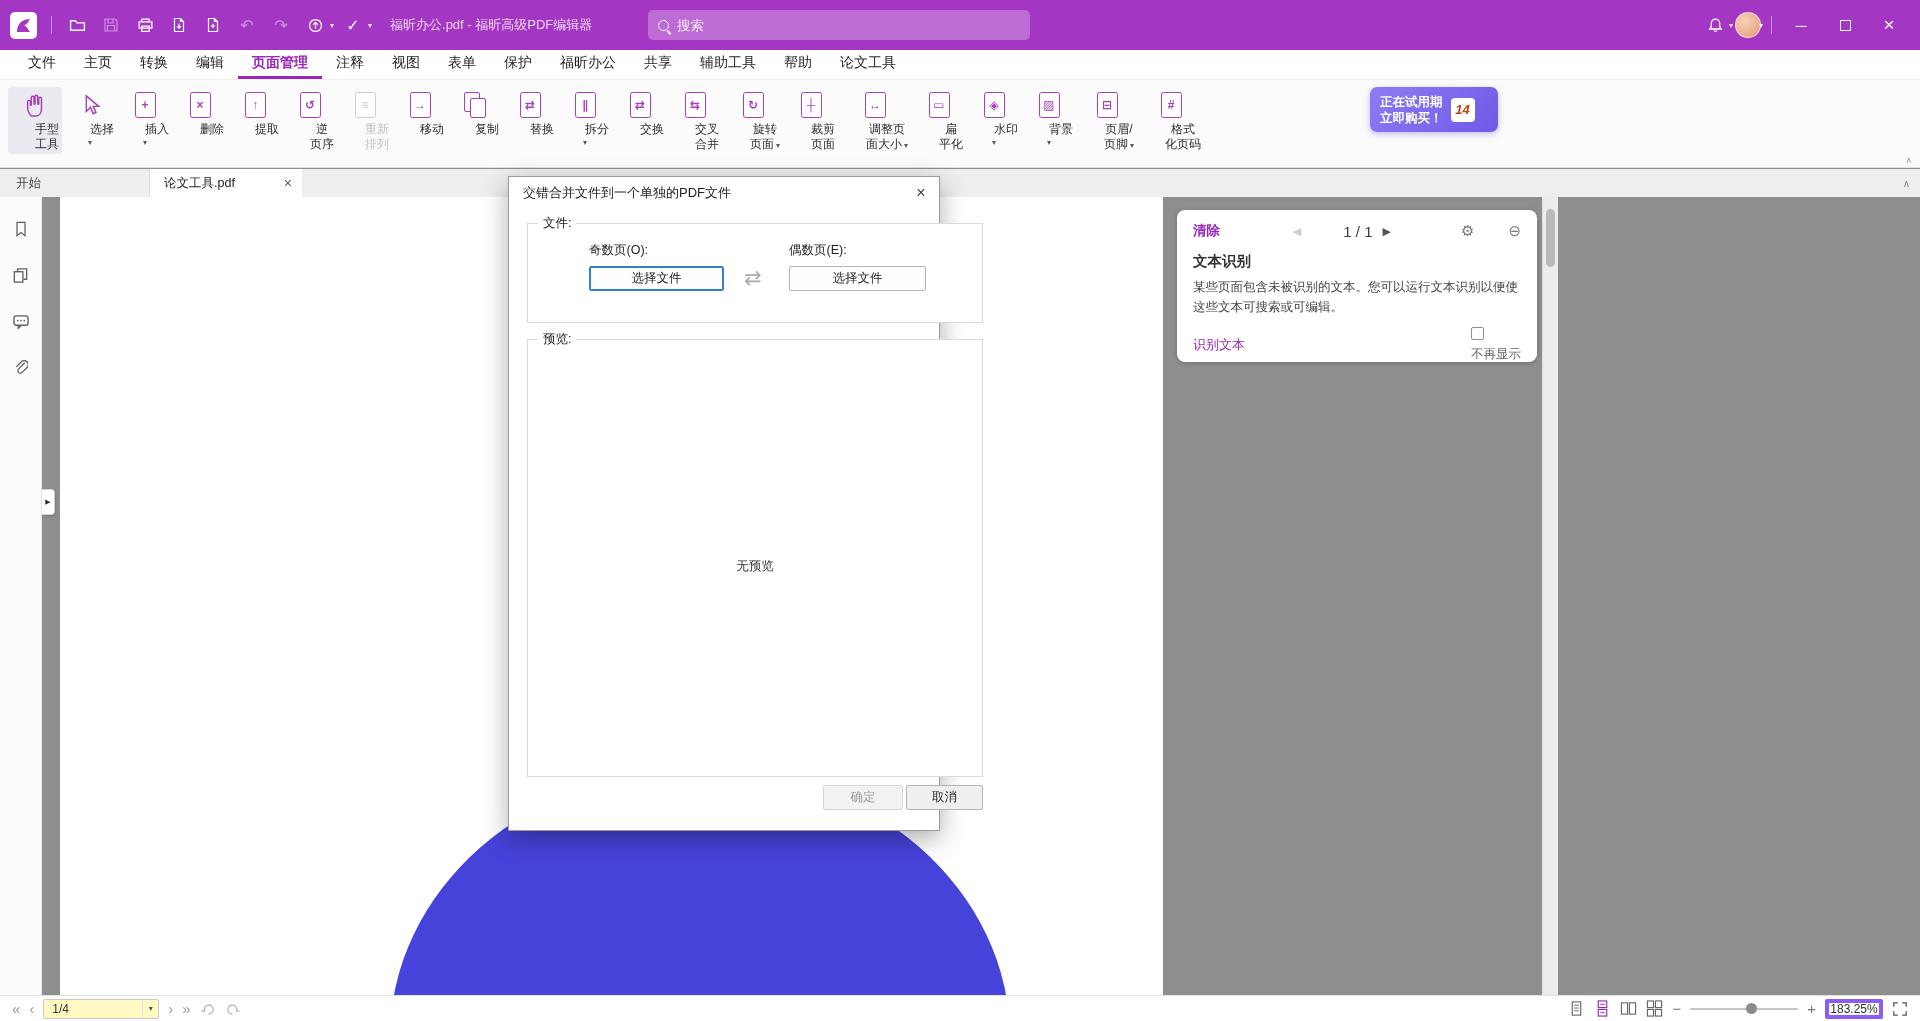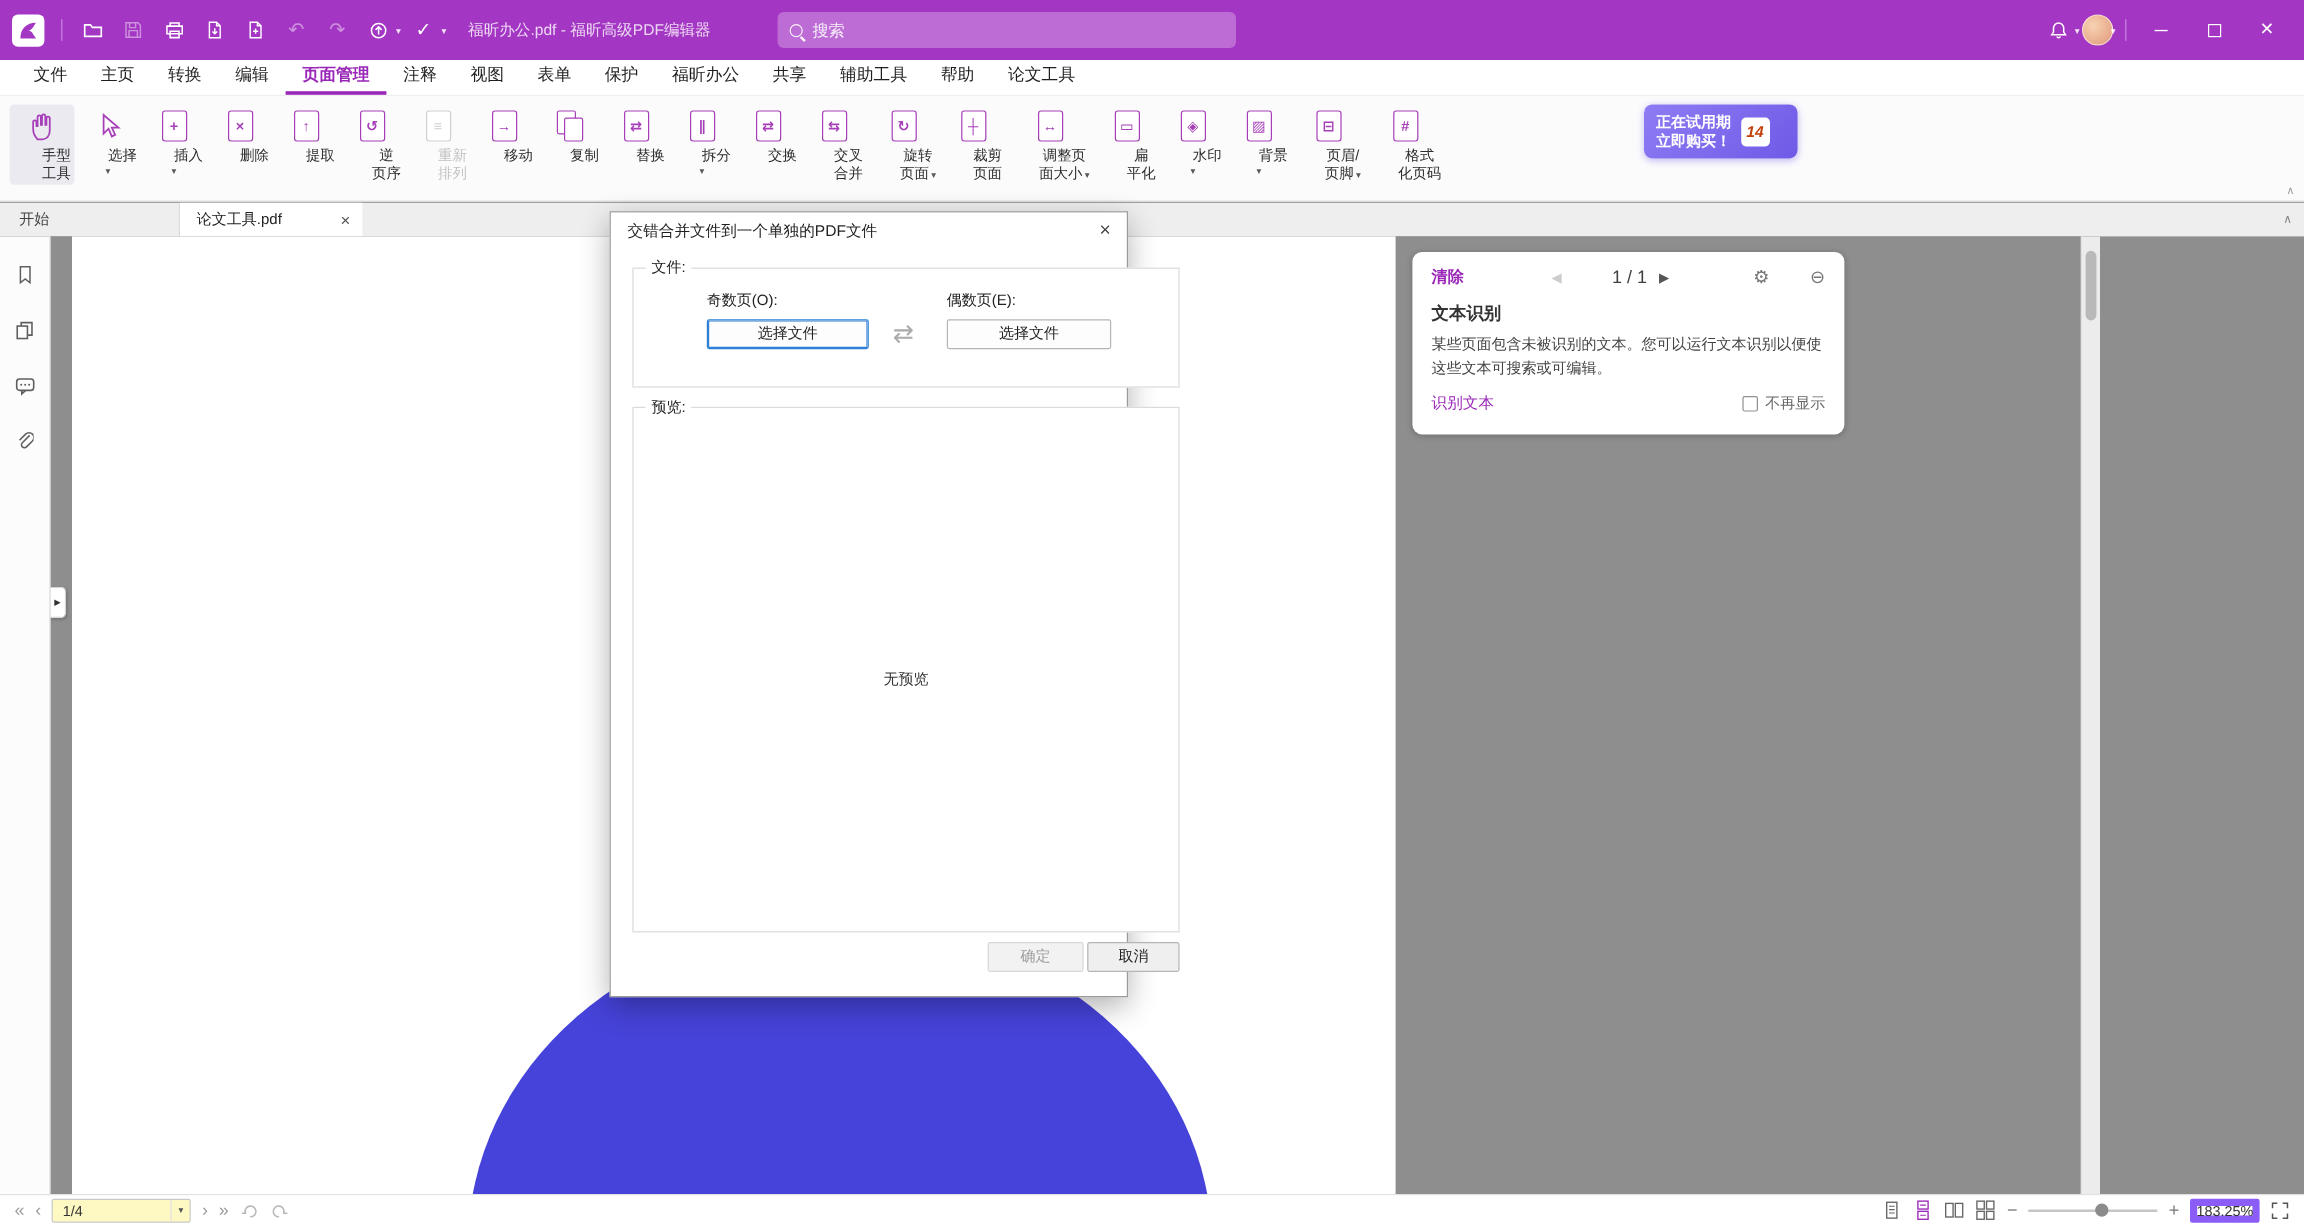--- a/index.html
+++ b/index.html
@@ -71,21 +71,21 @@
   
   .tabbar { position:absolute; left:0; top:169px; width:1920px; height:28px; background:#EEEEEF;
     display:flex; align-items:stretch; }
   .tab-start { width:150px; display:flex; align-items:center; padding-left:16px; font-size:12.5px;
     color:#444; border-right:1px solid #DCDCDC; }
   .tab-doc { width:152px; background:#fff; display:flex; align-items:center; justify-content:space-between;
     padding:0 10px 0 14px; font-size:12.5px; color:#222; }
   .tab-close { color:#555; font-size:14px; line-height:1; }
   .tab-chevron { margin-left:auto; align-self:center; margin-right:10px; color:#888; font-size:10px; }
   
-  .workspace { position:absolute; left:0; top:197px; width:1750px; height:798px; background:#8E8E8E; }
+  .workspace { position:absolute; left:0; top:197px; width:1558px; height:798px; background:#8E8E8E; }
   .sidebar { position:absolute; left:0; top:0; bottom:0; width:42px; background:#FCFCFC;
     border-right:1px solid #E4E4E4; display:flex; flex-direction:column; align-items:center;
     padding-top:22px; gap:26px; }
   .sb-icon { width:20px; height:20px; display:flex; align-items:center; justify-content:center; }
   .doc-page { position:absolute; left:60px; top:0; bottom:0; width:1103px; background:#fff; overflow:hidden; }
   .blue-blob { position:absolute; left:330px; top:571px; width:620px; height:540px; background:#4643DA;
     border-radius:50%; }
   .expand-handle { position:absolute; left:42px; top:292px; width:13px; height:26px; background:#fff;
     border:1px solid #D5D5D5; border-left:none; border-radius:0 4px 4px 0; display:flex; align-items:center;
     justify-content:center; font-size:7px; color:#333; box-shadow:1px 1px 2px rgba(0,0,0,.15); }
@@ -97,41 +97,41 @@
   .ocr-nav { margin-left:auto; display:flex; align-items:center; gap:10px; }
   .nav-arrow { font-size:11px; color:#555; }
   .nav-arrow.dim { color:#CDCDCD; }
   .ocr-pageind { font-size:15px; color:#404040;margin-left:32px; }
   .ocr-gear { font-size:15px; color:#777; margin-left:60px; }
   .ocr-min { font-size:15px; color:#777; margin-left:24px; }
   .ocr-title { font-size:14.5px; font-weight:700; color:#333; margin-top:12px; }
   .ocr-msg { font-size:12.5px; color:#444; line-height:1.6; margin-top:6px; }
   .ocr-foot { display:flex; align-items:center; margin-top:10px; }
   .ocr-action { color:#9A27B8; font-size:13px; }
-  .ocr-dontshow { margin-left:auto; display:flex; align-items:center; gap:6px; }
+  .ocr-dontshow { margin-left:auto; display:flex; align-items:flex-start; gap:6px;flex-direction:column; }
   .cbx { width:13px; height:13px; border:1px solid #8F8F8F; border-radius:2px; background:#fff; }
   .cbx-label { font-size:12.5px; color:#666; }
   .vscroll { position:absolute; right:0; top:0; bottom:0; width:16px; background:#ECECEC;
     border-left:1px solid #DFDFDF; }
   .vthumb { position:absolute; top:12px; left:3px; width:9px; height:58px; background:#B9B9B9; border-radius:5px; }
   
   .statusbar { position:absolute; left:0; top:995px; width:1920px; height:26px; background:#fff;
     border-top:1px solid #E2E2E2; display:flex; align-items:center; padding:0 12px; gap:9px; }
   .sb-nav { font-size:15px; color:#9A9A9A; line-height:1; }
   .pagebox { width:116px; height:20px; border:1px solid #C9C9C9; border-radius:2px; display:flex;
     align-items:center; background:#fef9c3; }
   .pagebox .pv { font-size:12px; color:#333; padding-left:8px; flex:1; }
   .pagebox .pb-dd { width:16px; text-align:center; font-size:8px; color:#555; border-left:1px solid #E0E0E0;
     align-self:stretch; display:flex; align-items:center; justify-content:center; }
   .view-icons { margin-left:auto; display:flex; align-items:center; gap:9px; }
   .zoom-minus,.zoom-plus { font-size:15px; color:#777; }
   .slider { position:relative; width:108px; height:14px; }
   .slider .track { position:absolute; left:0; right:0; top:6px; height:2.5px; background:#C6C6C6; border-radius:2px; }
   .slider .thumb { position:absolute; left:56px; top:1.5px; width:11px; height:11px; background:#8B8B8B; border-radius:50%; }
-  .zoombox { width:58px; height:20px; border:6px solid #8b5cf6; border-radius:2px; font-size:12px; color:#333;
+  .zoombox { width:58px; height:20px; border:4px solid #8b5cf6; border-radius:2px; font-size:12px; color:#333;
     display:flex; align-items:center; justify-content:center; background:#fff; }
   
   .dialog { position:absolute; left:508px; top:176px; width:432px; height:655px; background:#fff;
     border:1px solid #9B9B9B; box-shadow:0 8px 24px rgba(0,0,0,.32); z-index:50; }
   .dlg-title { height:32px; display:flex; align-items:center; padding-left:14px; font-size:13px; color:#1F1F1F; }
   .dlg-close { position:absolute; right:6px; top:5px; width:24px; height:22px; display:flex; align-items:center;
     justify-content:center; font-size:16px; color:#444; }
   .group { position:absolute; border:1px solid #DADADA; background:#fff; }
   .g-files { left:18px; top:46px; width:456px; height:100px; }
   .g-preview { left:18px; top:162px; width:456px; height:438px; }

